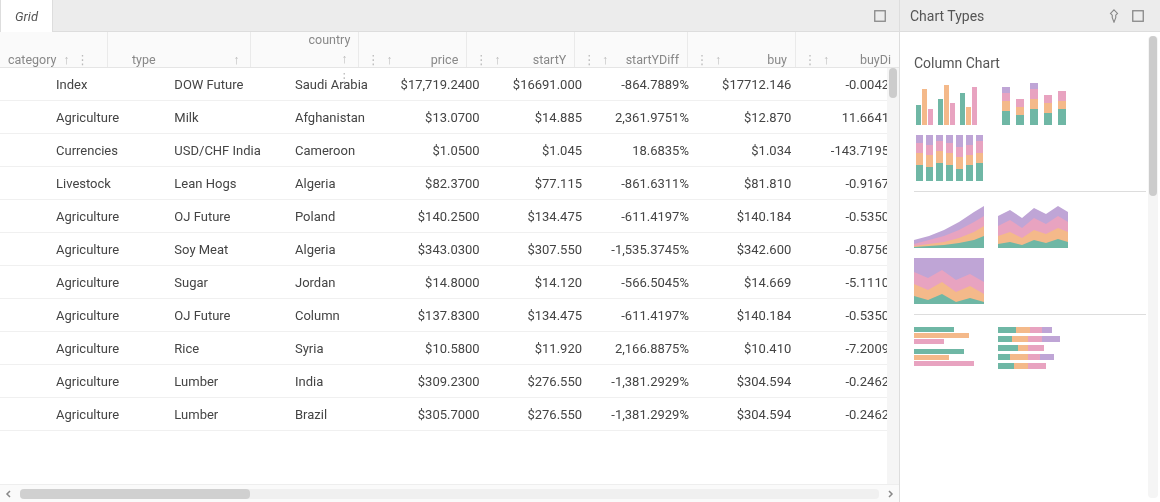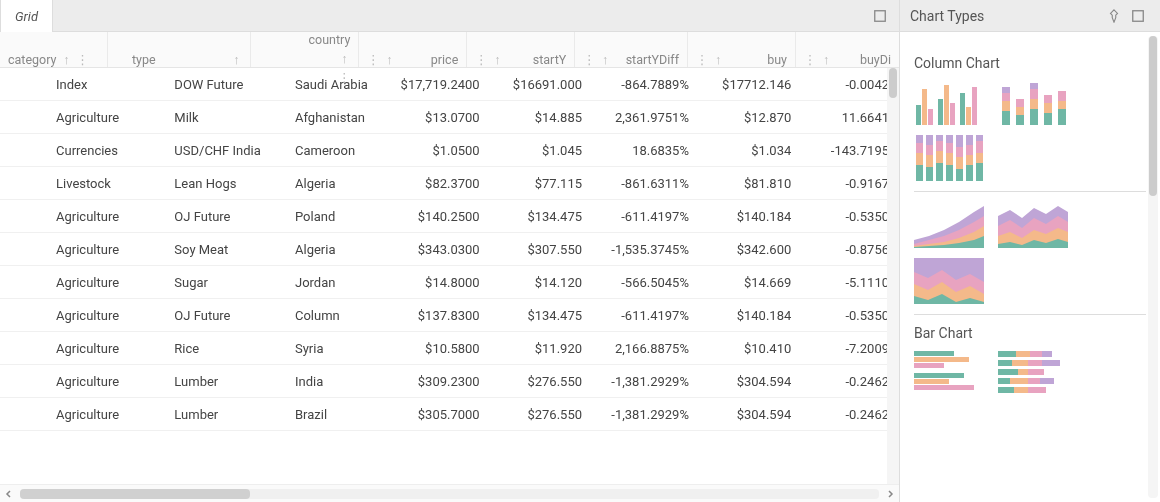--- a/index.html
+++ b/index.html
@@ -388,21 +388,20 @@
     <div class="thumb-row">
       <svg class="thumb" viewBox="0 0 70 46">
         <rect x="0" y="0" width="70" height="46" fill="#bfa5d6"></rect>
         <path d="M0 46 L0 14 L14 20 L28 12 L42 22 L56 16 L70 24 L70 46 Z" fill="#e8a3c0"></path>
         <path d="M0 46 L0 26 L14 32 L28 24 L42 34 L56 28 L70 36 L70 46 Z" fill="#f4b98a"></path>
         <path d="M0 46 L0 38 L14 42 L28 36 L42 44 L56 40 L70 44 L70 46 Z" fill="#6fb7a5"></path>
       </svg>
     </div>
     <hr class="section-div">
 
-    <div class="section-title">Bar Chart</div>
     <div class="thumb-row">
       <svg class="thumb" viewBox="0 0 70 46">
         <rect x="0" y="2" width="40" height="5" fill="#6fb7a5"></rect>
           <rect x="0" y="8" width="55" height="5" fill="#f4b98a"></rect>
           <rect x="0" y="14" width="30" height="5" fill="#e8a3c0"></rect>
         <rect x="0" y="24" width="50" height="5" fill="#6fb7a5"></rect>
           <rect x="0" y="30" width="35" height="5" fill="#f4b98a"></rect>
           <rect x="0" y="36" width="60" height="5" fill="#e8a3c0"></rect>
       </svg>
       <svg class="thumb" viewBox="0 0 70 46">

